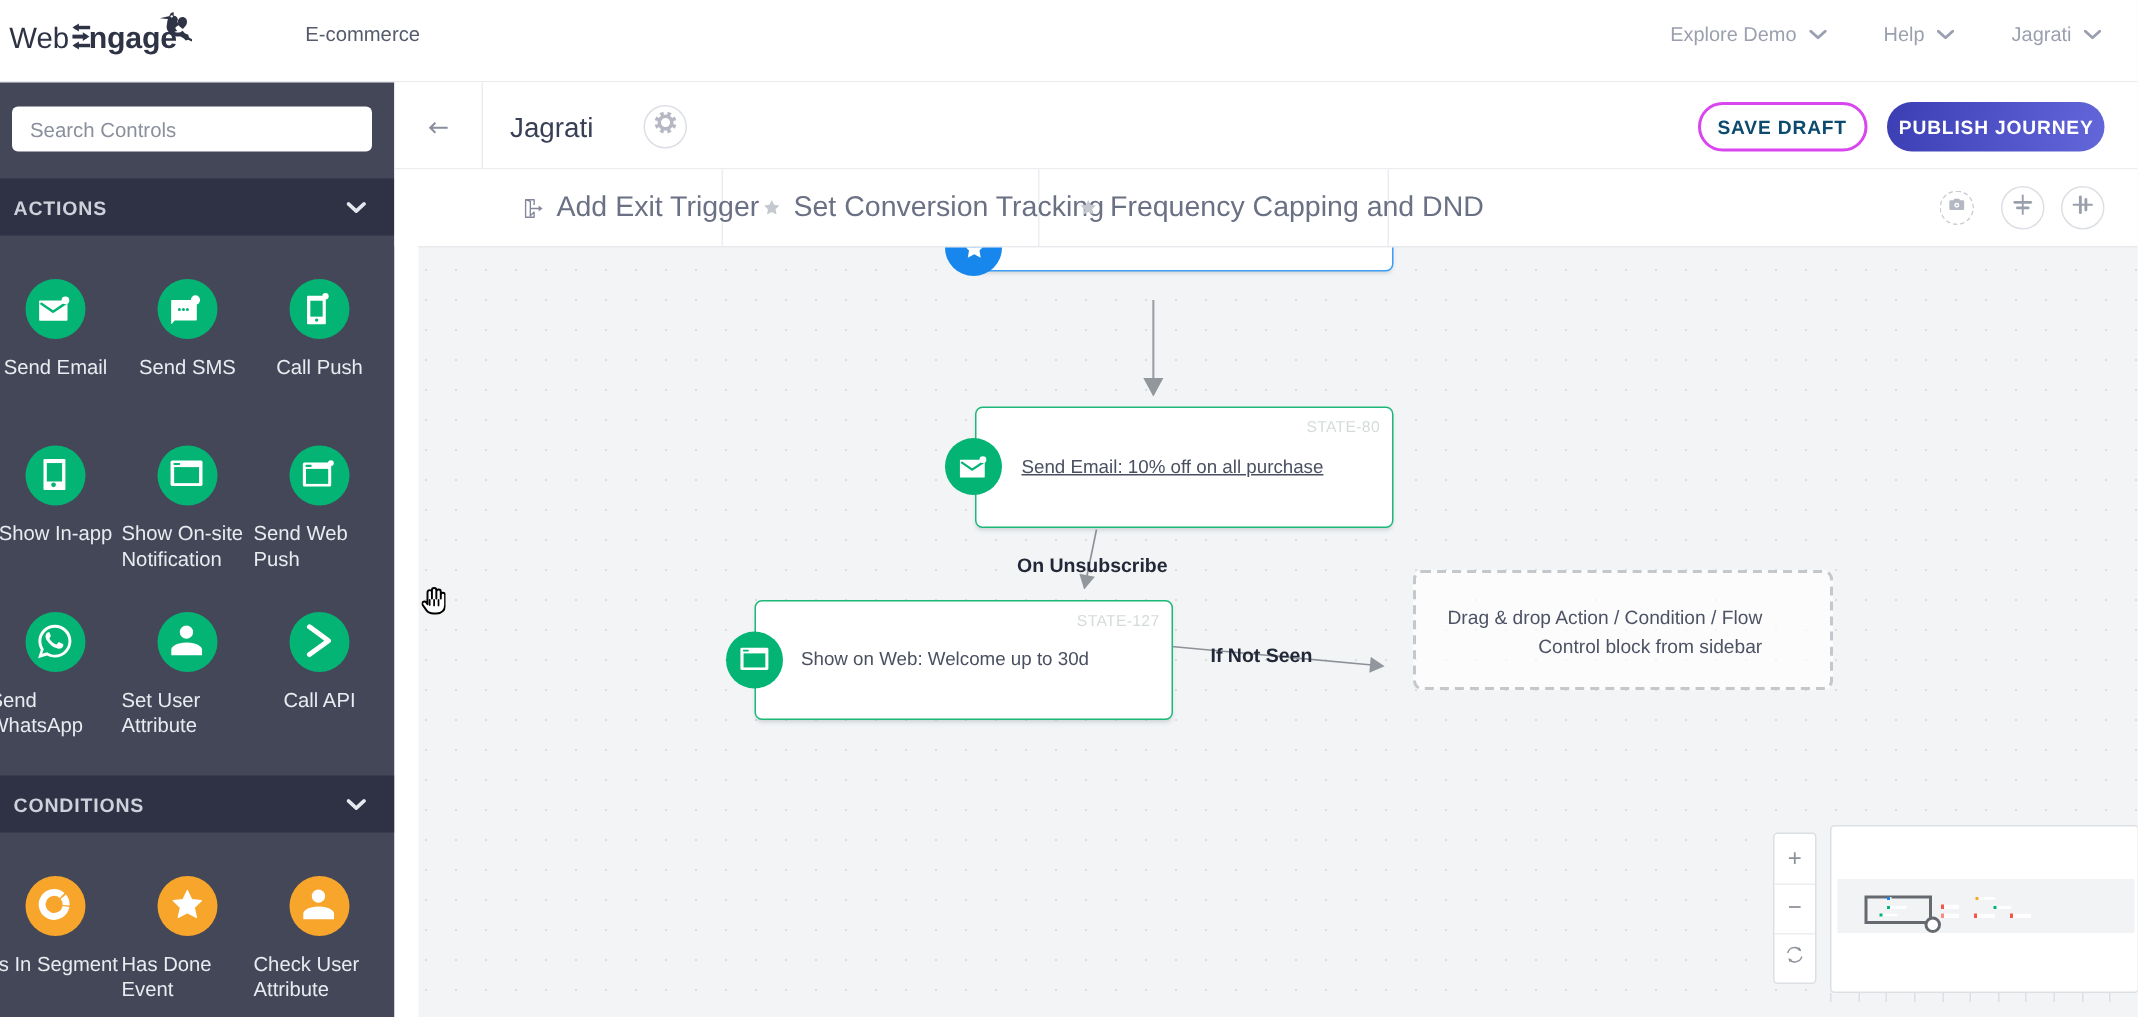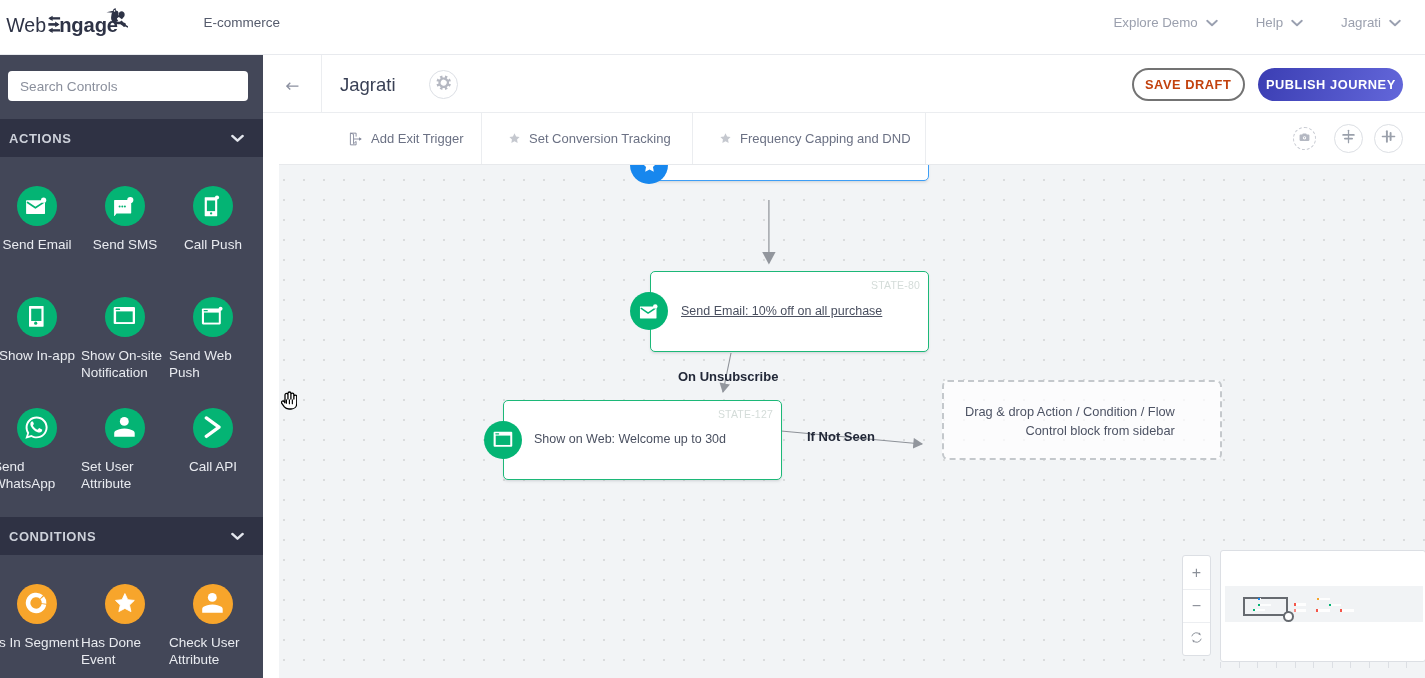--- a/index.html
+++ b/index.html
@@ -36,26 +36,26 @@
   .main { position:absolute; left:263px; top:55px; width:1162px; height:623px; background:#fff; }
   .page-head { position:absolute; left:0; top:0; width:1162px; height:58px; background:#fff; border-bottom:1px solid #ebedf0; }
   .back-btn { position:absolute; left:0; top:0px; width:59px; height:61px; display:flex; align-items:center; justify-content:center;
      border-right:1px solid #ebedf0; }
   .page-title { position:absolute; left:77px; top:19px; font-size:18.5px; color:#394055; font-weight:normal; }
   .gear-btn { position:absolute; left:166px; top:15px; width:29px; height:29px; border-radius:50%; border:1px solid #dcdfe5;
      display:flex; align-items:center; justify-content:center; }
   .head-actions { position:absolute; right:21.7px; top:13px; display:flex; gap:13.7px; }
   .btn { height:33px; border-radius:17px; font-size:12.8px; font-weight:bold; letter-spacing:0.55px; display:flex;
      align-items:center; justify-content:center; }
-  .btn-outline { width:113px; border:2px solid #737373; color:#c2410c; background:#fff; }
+  .btn-outline { width:113px; border:2px solid #d946ef; color:#0c4a6e; background:#fff; }
   .btn-solid { width:145px; background:linear-gradient(105deg,#3b3eb3 0%,#6367da 100%); color:#fff; }
 
   .subbar { position:absolute; left:0; top:58px; width:1162px; height:51px; background:#fff; }
   .subbar-cell { position:absolute; top:0; height:51px; display:flex; align-items:center; gap:8px;
-     border-right:1px solid #ebedf0; padding:0 0 0 26px; color:#6b7184; font-size:13px; white-space:nowrap; }
+     border-right:1px solid #ebedf0; padding:0 0 0 26px; color:#6b7184; font-size:19px; white-space:nowrap; }
   .sb-ic { display:flex; align-items:center; }
   .subbar-tools { position:absolute; right:22px; top:11px; display:flex; gap:11px; align-items:center; }
   .tool-circ { width:29px; height:29px; border-radius:50%; border:1px solid #dcdfe4; display:flex; align-items:center; justify-content:center; flex:none; }
   .tool-circ.dashed { border:1px dashed #c9ccd3; width:23px; height:23px; margin-right:7px; }
 
   
   .canvas { position:absolute; left:16px; top:109px; width:1162px; height:514px; background:#f2f4f6; overflow:hidden;
      border-top:1px solid #e7e9ec;
      background-image: radial-gradient(#dadcdd 1.0px, transparent 1.0px); background-size:20px 20px; background-position:-5px 5px; }
   .node { position:absolute; background:#fff; border-radius:6px; }

